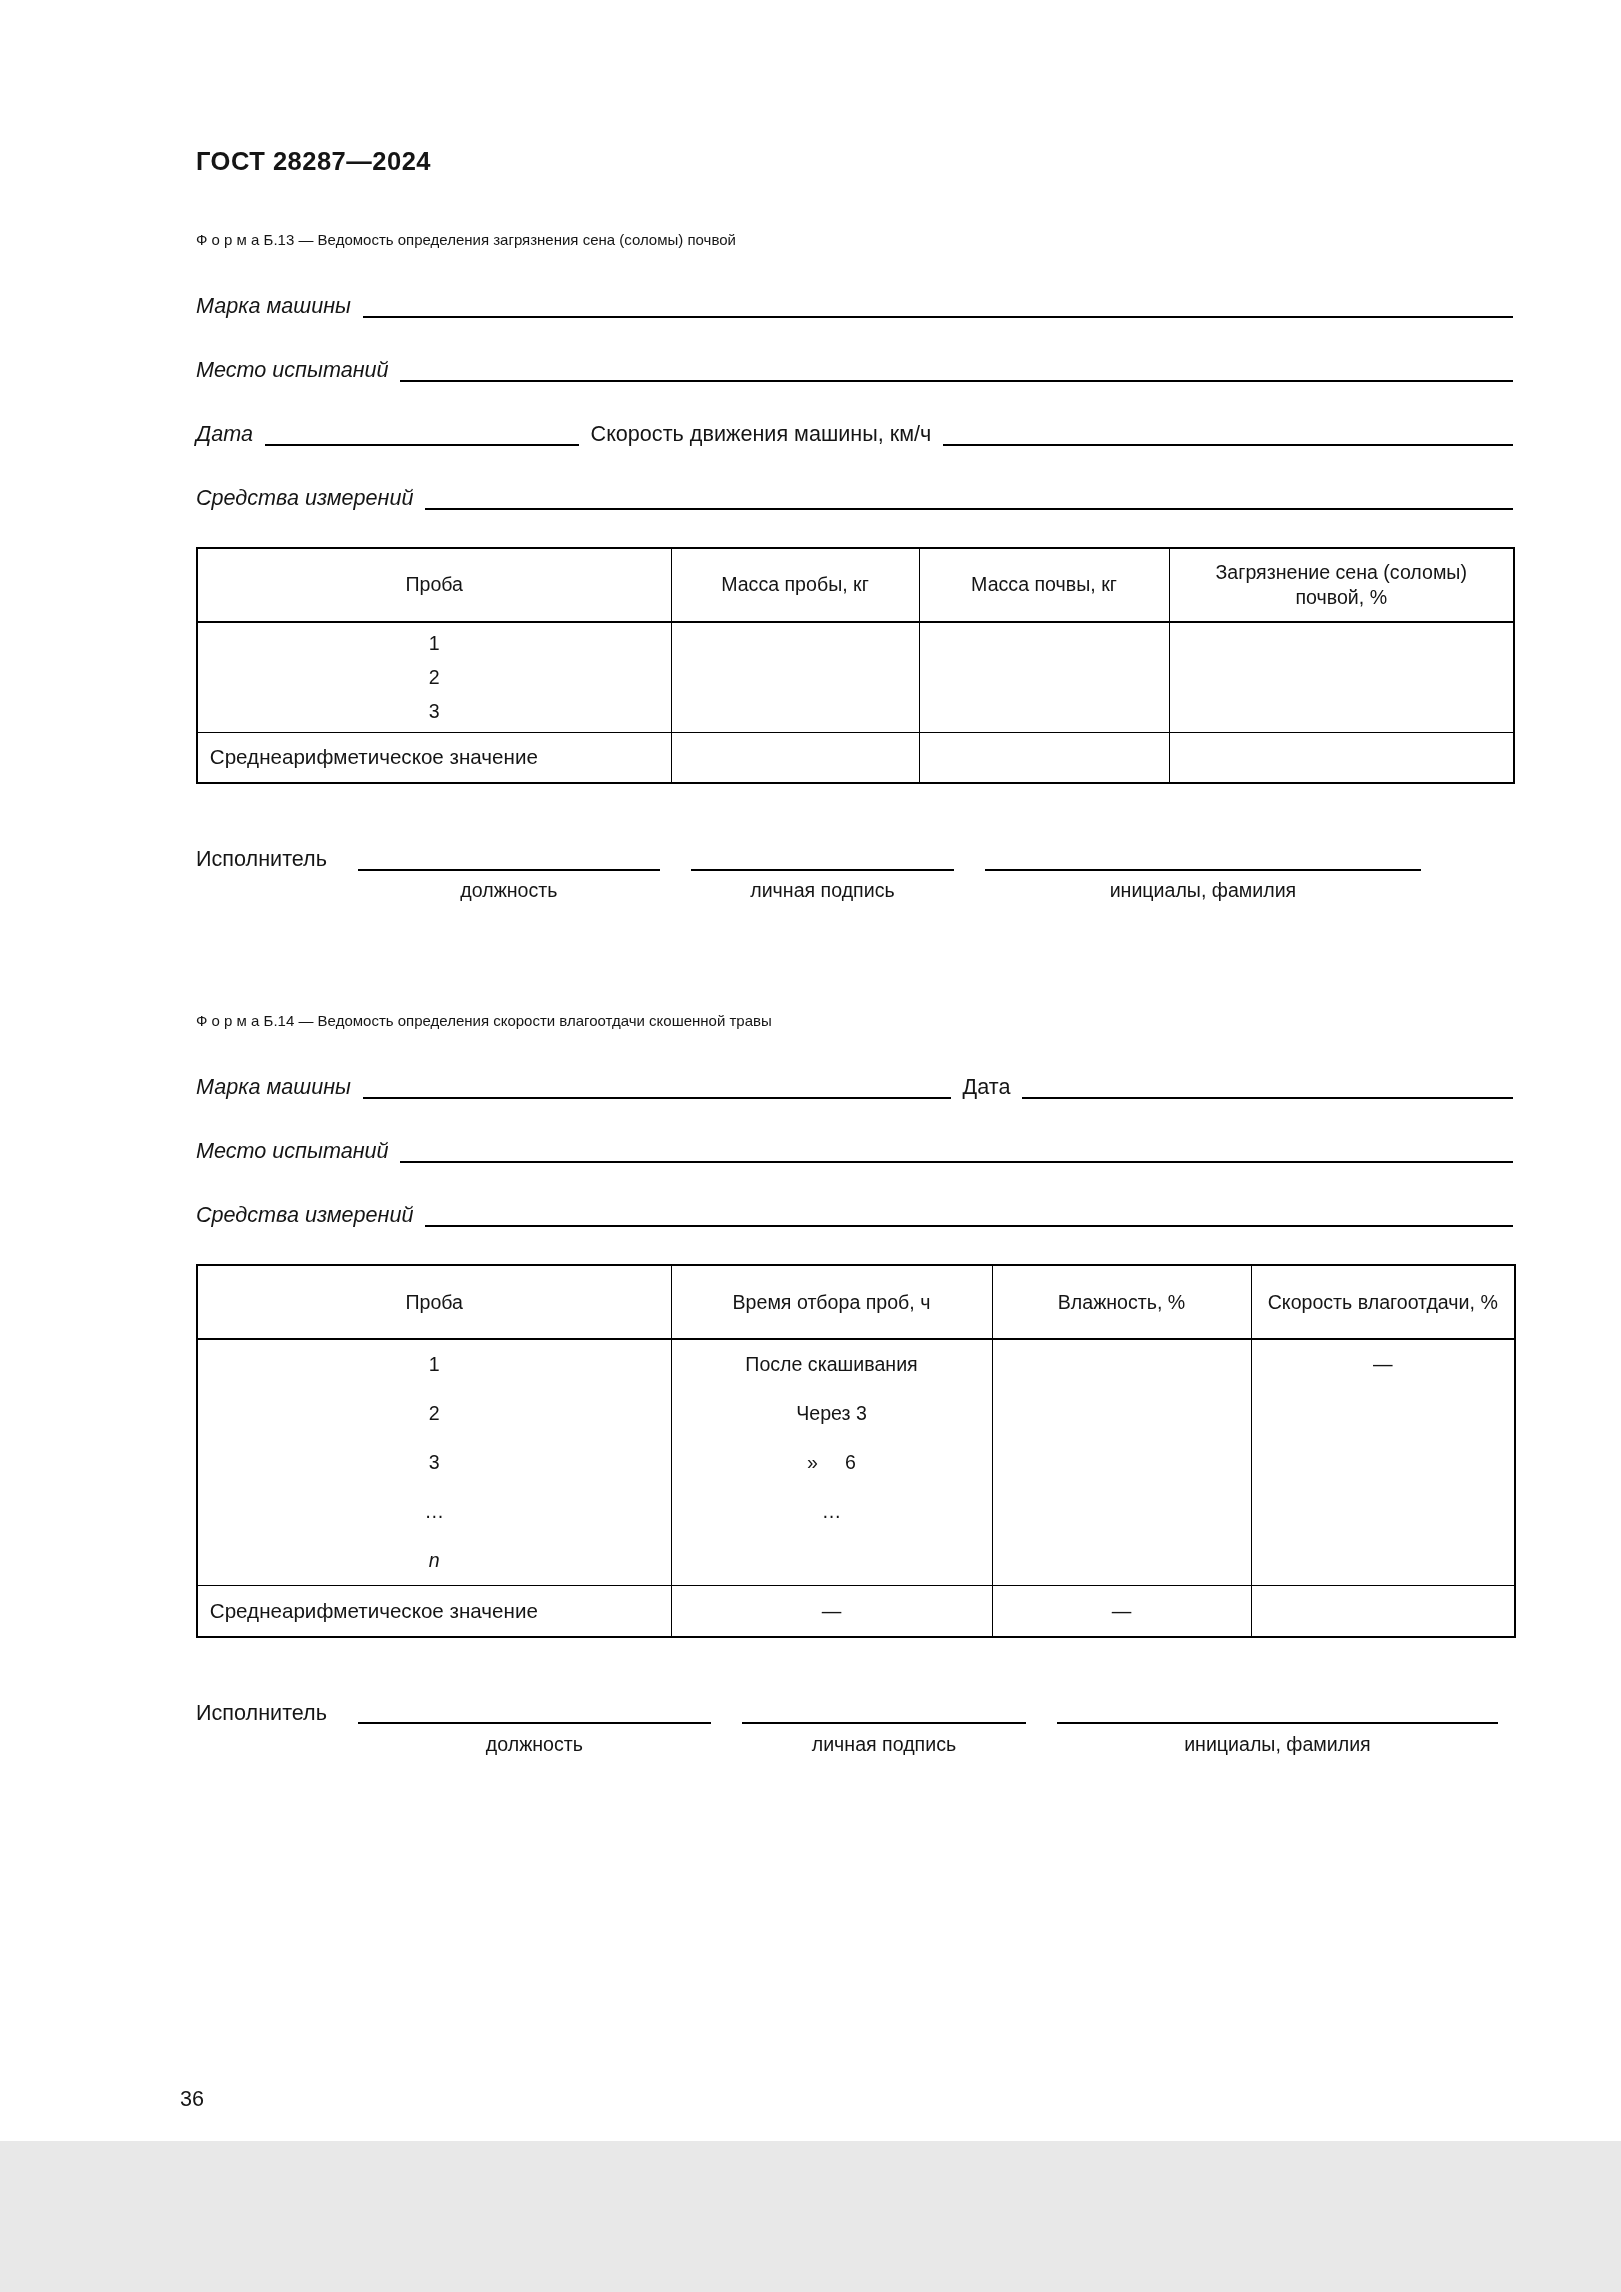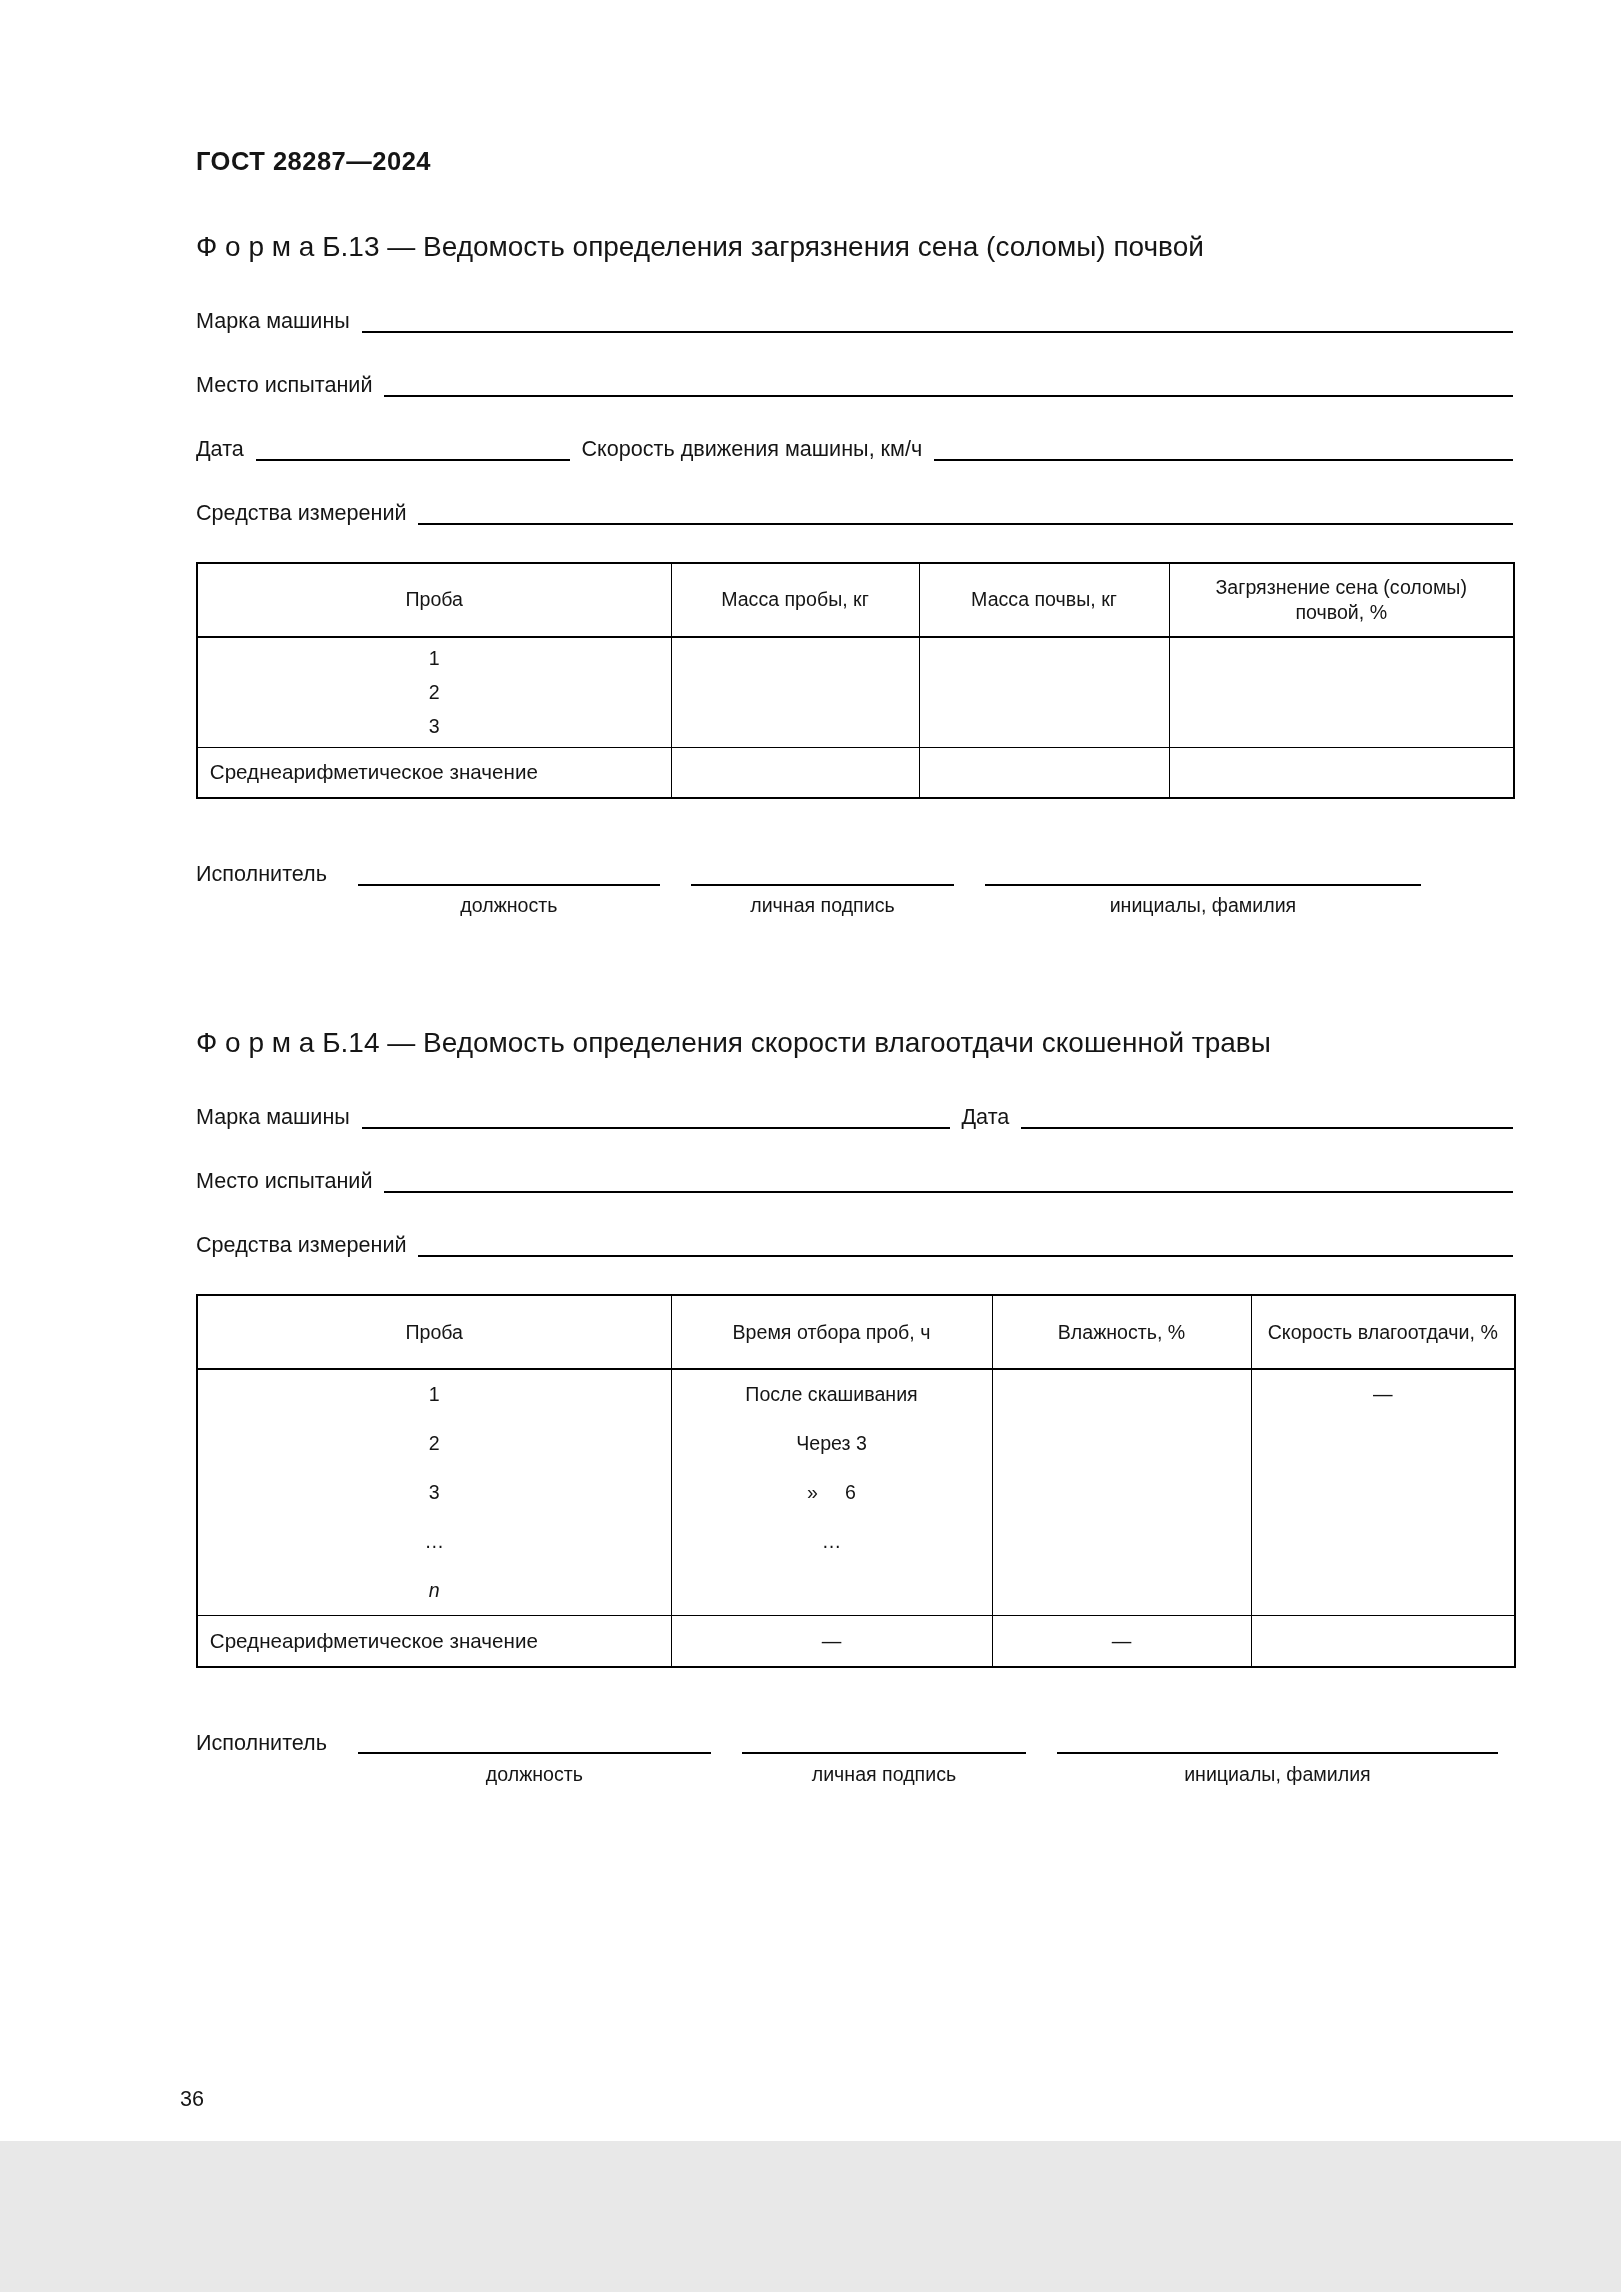--- a/index.html
+++ b/index.html
@@ -7,25 +7,25 @@
   body { font-family: "Liberation Sans", sans-serif; color: #151515; }
   .page {
     position: relative;
     width: 1621px;
     height: 2141px;
     margin: 0 auto;
     background: #ffffff;
     padding: 147px 108px 0 196px;
   }
   .gost-header { font-size: 25.5px; font-weight: bold; margin-bottom: 55px; letter-spacing: 0.5px; }
-  .form-title { font-size: 28px; margin-bottom: 43px; }
+  .form-title { font-size: 15px; margin-bottom: 43px; }
   .form-title.second { margin-top: 110px; }
 
   .field-row { display: flex; align-items: stretch; font-size: 21.6px; line-height: 29px; margin-bottom: 35px; }
-  .field-label { white-space: nowrap; padding-right: 11.8px; }
+  .field-label { white-space: nowrap; padding-right: 11.8px; font-style: italic; }
   .mid-label { white-space: nowrap; padding: 0 11.8px; }
   .fill-line { flex: 1 1 auto; border-bottom: 2px solid #000; margin-bottom: 2px; }
   .fill-line.fixed-320 { flex: 0 0 314px; }
   .fill-line.fixed-600 { flex: 0 0 588px; }
 
   .gost-table {
     width: 100%;
     border-collapse: collapse;
     border: 2.9px solid #000;
     table-layout: fixed;

